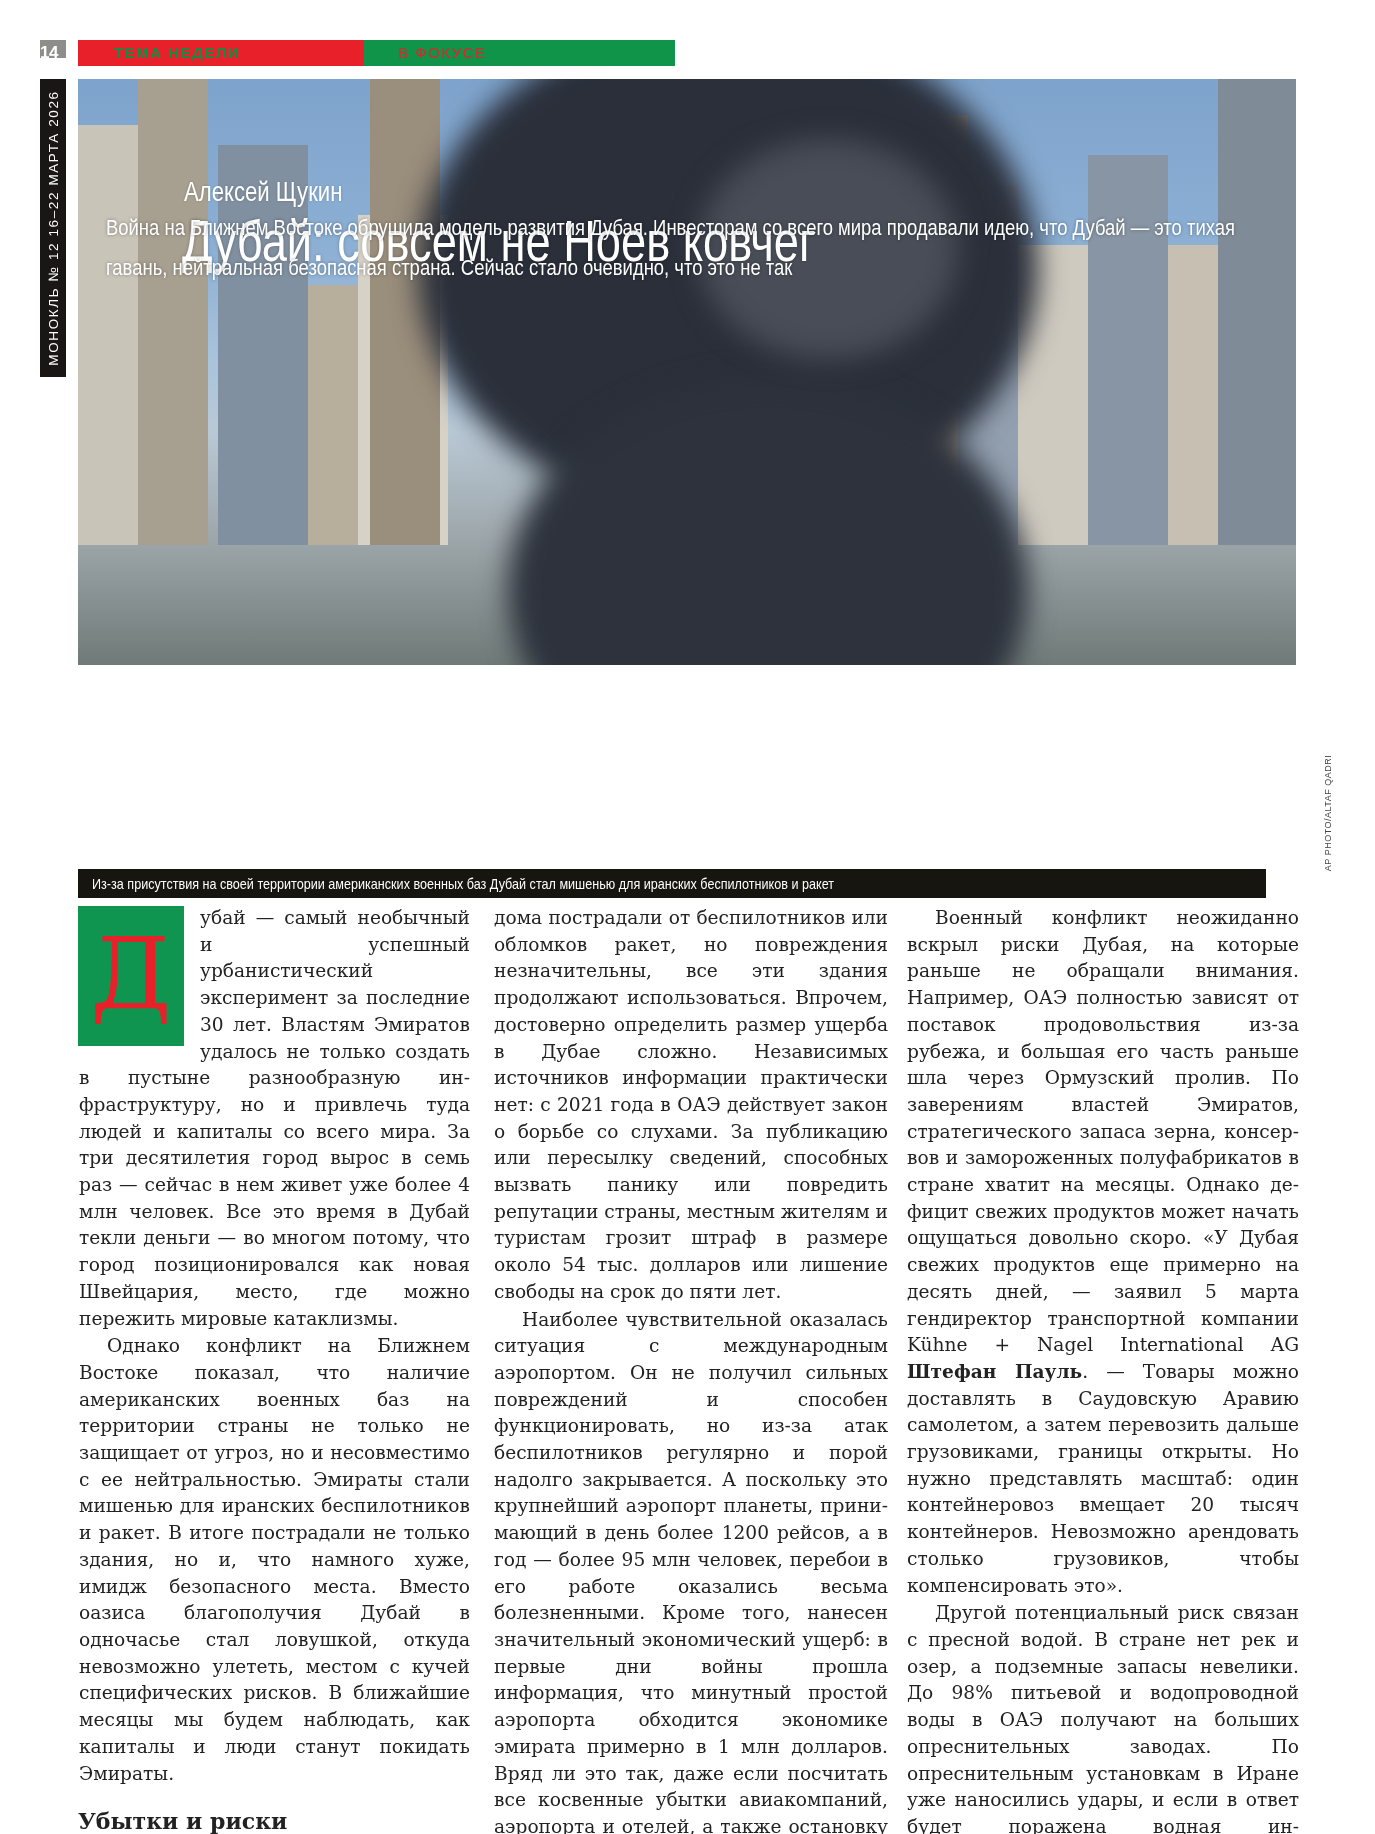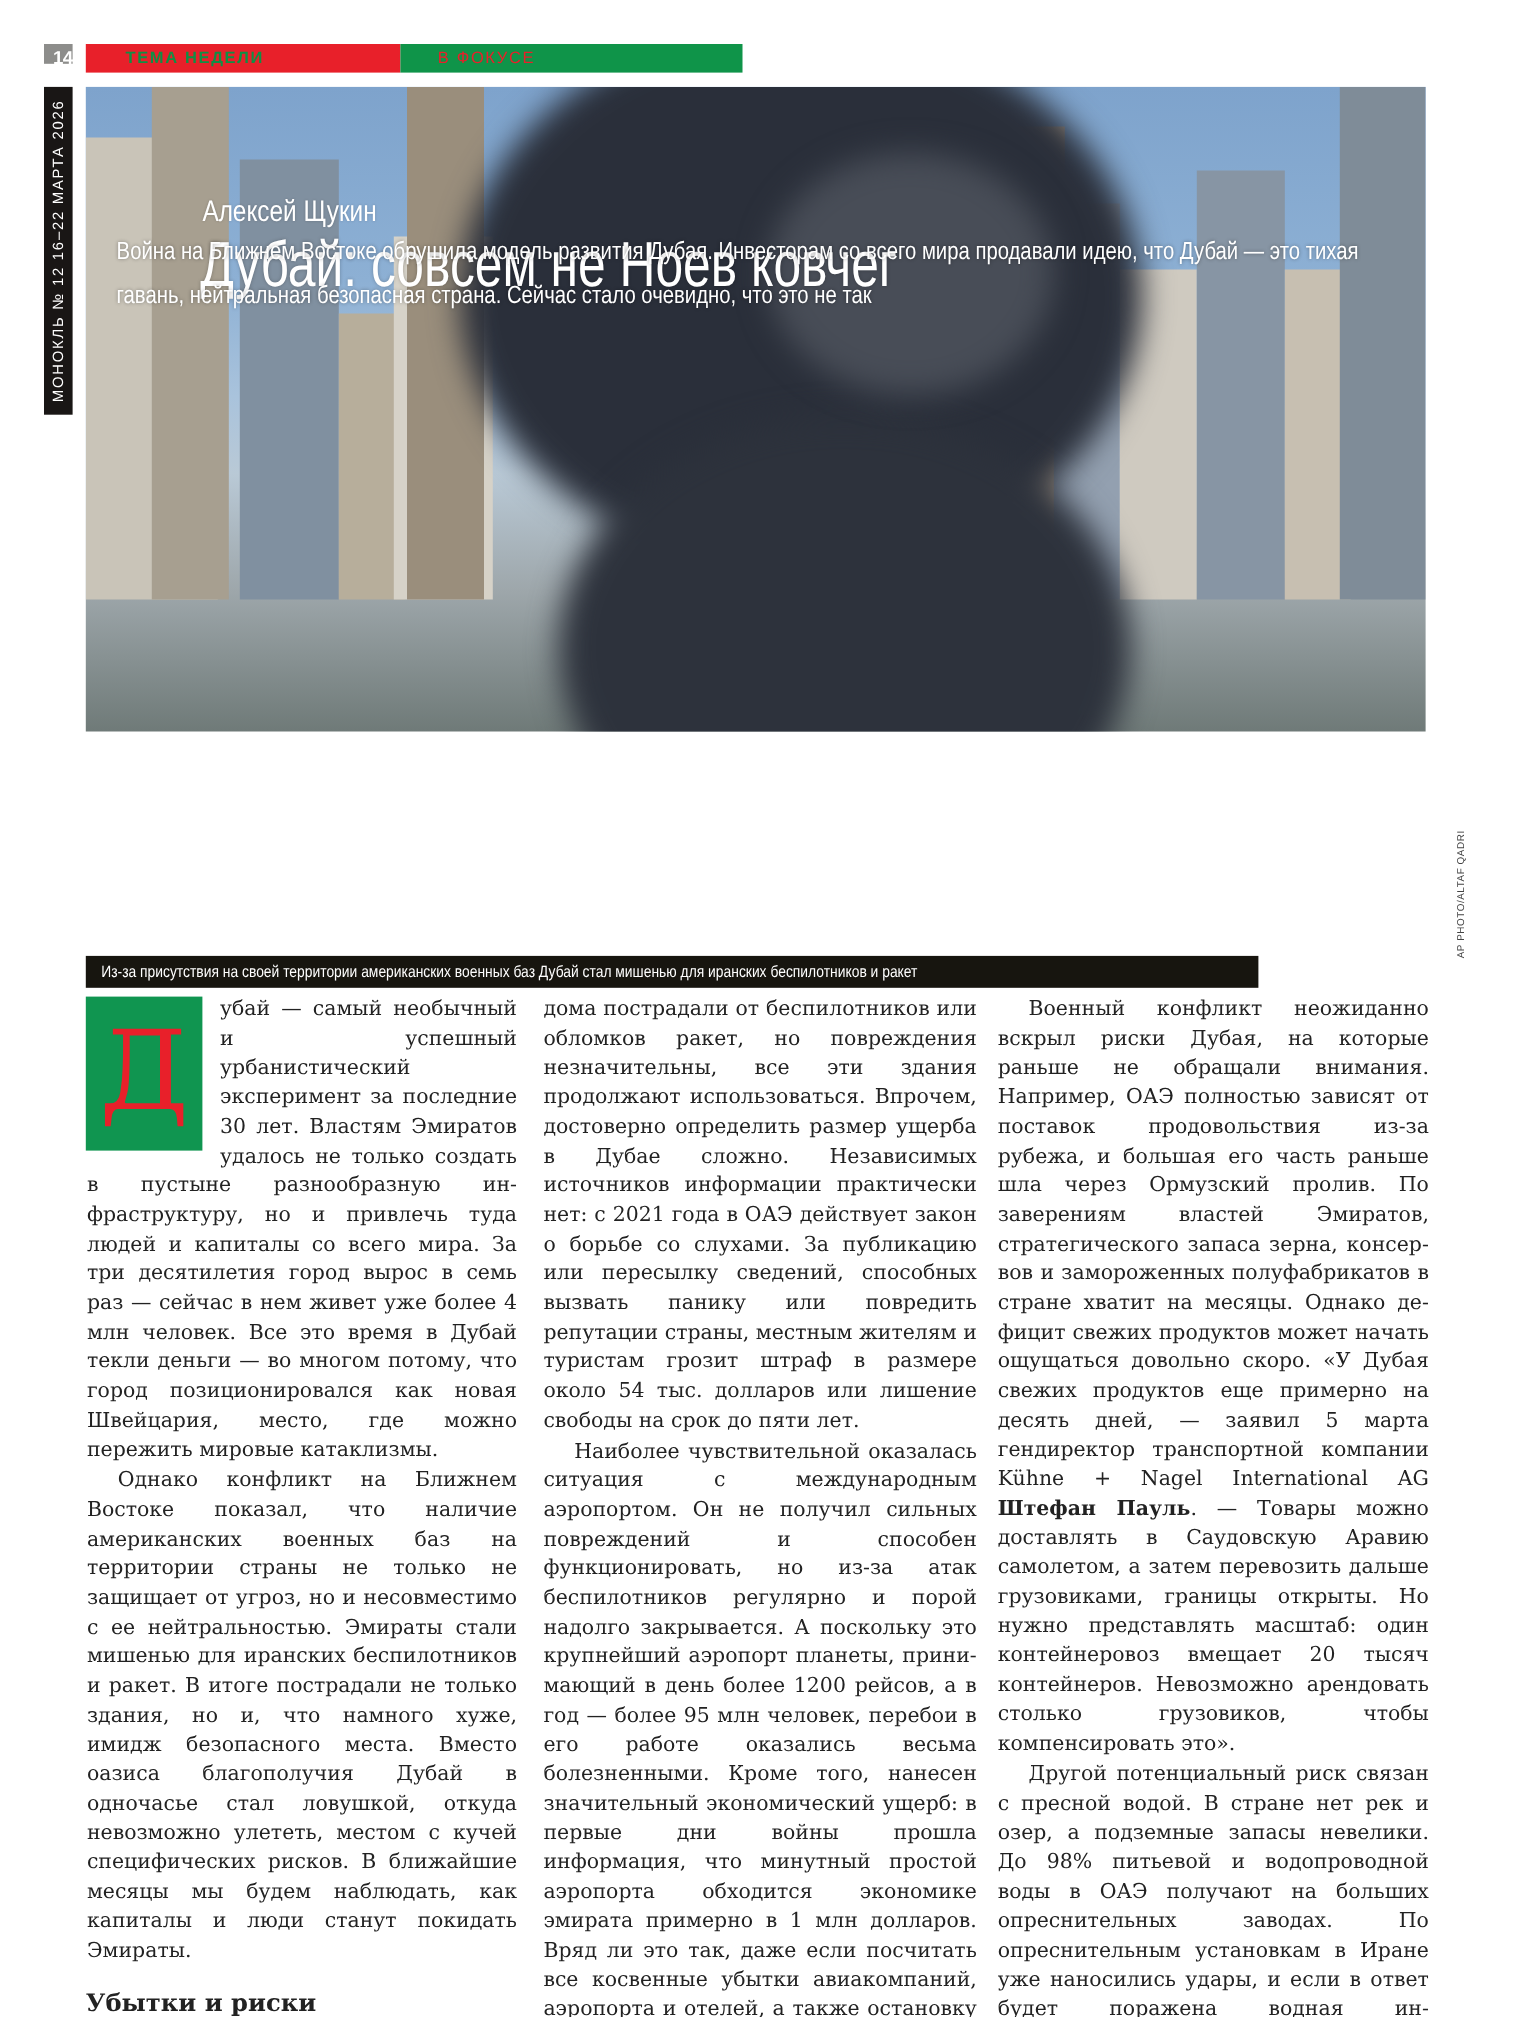--- a/index.html
+++ b/index.html
@@ -1,19 +1,19 @@
 <!DOCTYPE html>
 <html><head>
 <meta charset="utf-8">
 <style>
   html, body { margin:0; padding:0; background:#ffffff; }
   body { width:1375px; height:1834px; position:relative; overflow:hidden; font-family:"DejaVu Serif", serif; color:#222; }
 
   .page-num { position:absolute; left:40px; top:40px; width:26px; height:18px; background:#8d8d8b; color:#fff;
-    font-family:"Liberation Sans", sans-serif; font-weight:bold; font-size:17px; text-align:right; line-height:26px; letter-spacing:-0.5px; }
+    font-family:"Liberation Sans", sans-serif; font-weight:bold; font-size:17px; text-align:left; line-height:26px; letter-spacing:-0.5px; }
   .rubric { position:absolute; top:40px; height:26px; font-family:"Liberation Sans", sans-serif; font-weight:bold;
     font-size:15px; letter-spacing:1.5px; line-height:26px; padding-left:36px; box-sizing:border-box; transform-origin:left; }
   .rubric-red { left:78px; width:286px; background:#e8202a; color:#0f8f45; }
   .rubric-green { left:364px; width:311px; background:#0f9449; color:#e8202a; padding-left:34px; font-weight:normal; }
 
   .side-strip { position:absolute; left:40px; top:79px; width:26px; height:298px; background:#191615; }
   .side-strip span { position:absolute; left:50%; top:50%; transform:translate(-50%,-50%) rotate(-90deg); white-space:nowrap;
     color:#fff; font-family:"Liberation Sans", sans-serif; font-size:13.5px; letter-spacing:1.6px; }
 
   .photo { position:absolute; left:78px; top:79px; width:1218px; height:586px; overflow:hidden;
@@ -25,21 +25,21 @@
   .credit span { position:absolute; left:50%; top:50%; transform:translate(-50%,-50%) rotate(-90deg); white-space:nowrap;
     font-family:"Liberation Sans", sans-serif; font-size:9px; color:#444; letter-spacing:0.5px; }
 
   .author { position:absolute; left:106px; top:98px; color:#fff; font-family:"Liberation Sans", sans-serif; font-size:27px;
     transform:scaleX(0.82); transform-origin:left; white-space:nowrap; text-shadow:0 0 3px rgba(0,0,0,0.2); }
   .title { position:absolute; left:104px; top:130px; color:#fff; font-family:"Liberation Sans", sans-serif; font-size:58px; font-weight:normal;
     transform:scaleX(0.78); transform-origin:left; white-space:nowrap; margin:0; line-height:1.1; text-shadow:0 0 4px rgba(0,0,0,0.25); }
   .lead { position:absolute; left:106px; top:208px; width:1440px; color:#fff; font-family:"Liberation Sans", sans-serif; font-size:22.5px;
     line-height:40px; transform:scaleX(0.82); transform-origin:left; text-shadow:0 0 4px rgba(0,0,0,0.4); }
 
-  .caption { position:absolute; left:78px; top:869px; width:1066px; height:29px; background:#17150f; color:#fff;
+  .caption { position:absolute; left:78px; top:869px; width:1188px; height:29px; background:#17150f; color:#fff;
     font-family:"Liberation Sans", sans-serif; font-size:15px; line-height:29px; box-sizing:border-box; padding-left:14px; }
   .caption span { display:inline-block; transform:scaleX(0.84); transform-origin:left; white-space:nowrap; }
 
   .col { position:absolute; top:904px; font-size:18.6px; line-height:26.7px; text-align:justify; }
   .col p { margin:1px; hyphens:manual; }
   .col p.indent { text-indent:28px; }
   .col1 { left:78px; width:393px; }
   .col2 { left:493px; width:396px; }
   .col3 { left:906px; width:394px; }
   .dropcap { float:left; width:106px; height:140px; background:#109550; margin:2px 16px 0 0; position:relative; }

